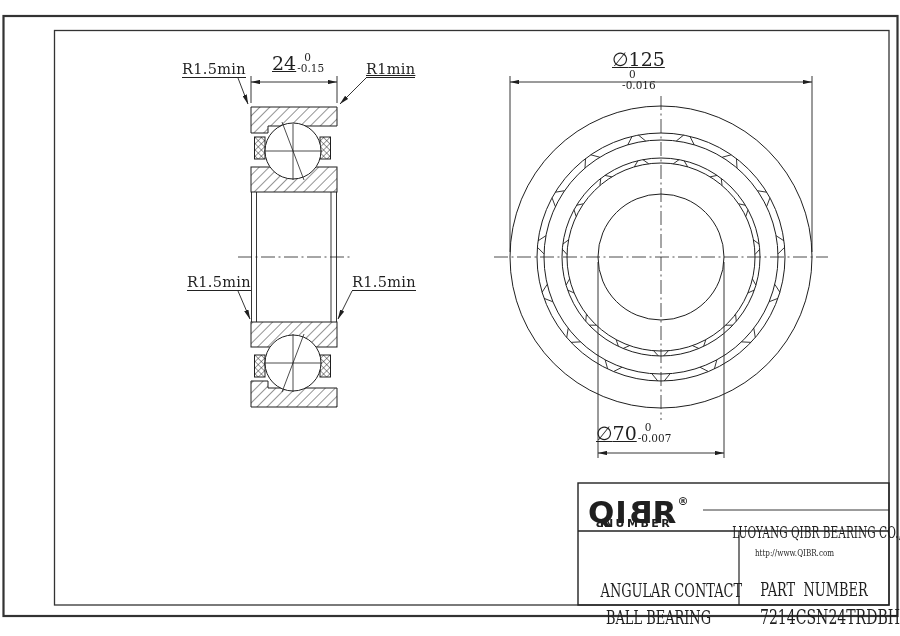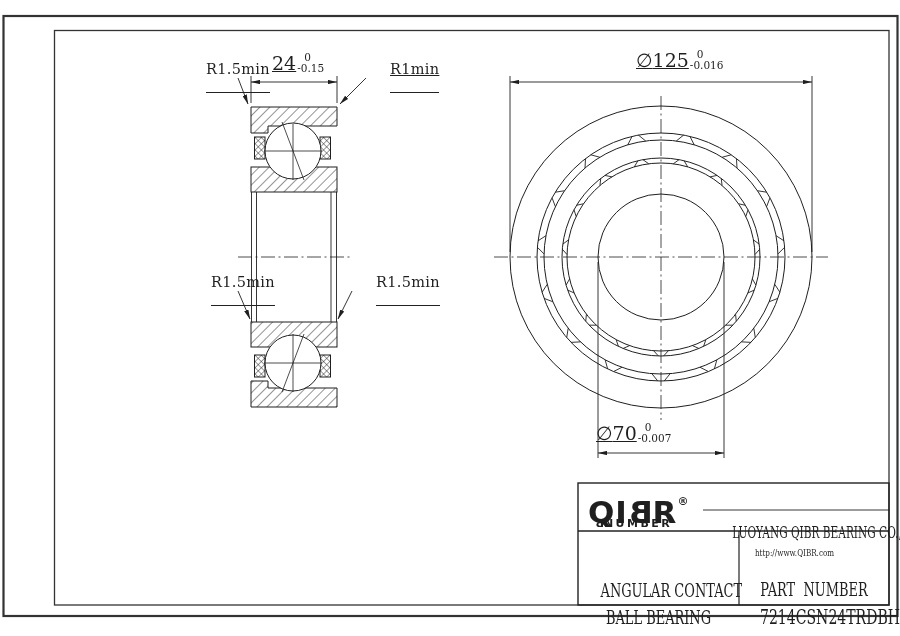--- a/index.html
+++ b/index.html
@@ -1,20 +1,20 @@
 <!DOCTYPE html>
 <html><head>
 <meta charset="utf-8">
 <style>
   html,body{margin:0;padding:0;background:#e8e8e8;}
   #page{position:relative;width:900px;height:636px;background:#ffffff;overflow:hidden;
         font-family:"DejaVu Serif", serif;color:#1f1f1f;}
   #linework{position:absolute;left:0;top:0;}
   .lbl{position:absolute;font-size:14.5px;letter-spacing:0.3px;line-height:15px;
-       border-bottom:1.2px solid #222;padding-bottom:15px;white-space:pre;margin-left:24px;}
+       border-bottom:1.2px solid #222;padding-bottom:0;white-space:pre;}
   .dim{position:absolute;display:flex;align-items:center;white-space:pre;}
   .dim .main{font-size:19px;line-height:20px;text-decoration:underline;}
   .dim .tol{display:flex;flex-direction:column;font-size:10.5px;line-height:10.5px;margin-left:1px;}
   .dim .tol .up{padding-left:7px;}
   .tb-text{position:absolute;text-align:center;white-space:pre;}
   .sq{display:block;transform:scaleX(0.72);transform-origin:center;}
   .sq68{display:block;transform:scaleX(0.66);transform-origin:center;}
   .logo{position:absolute;font-family:"DejaVu Sans", sans-serif;font-weight:bold;
         font-size:31px;line-height:30px;letter-spacing:1px;white-space:pre;}
   .logo .mirror{display:inline-block;transform:scaleX(-1);}
@@ -207,21 +207,21 @@
   <div class="lbl" style="left:352px;top:275px;">R1.5min</div>
 
   <div class="dim" style="left:272px;top:52px;">
     <span class="main">24</span>
     <span class="tol">
       <span class="up">0</span>
       <span class="dn">-0.15</span>
     </span>
   </div>
 
-  <div class="dim" style="left:636px;top:49px;">
+  <div class="dim" style="left:612px;top:49px;flex-direction:column;">
     <span class="main"><span>∅</span><span>125</span></span>
     <span class="tol">
       <span class="up">0</span>
       <span class="dn">-0.016</span>
     </span>
   </div>
 
   <div class="dim" style="left:596px;top:422px;">
     <span class="main"><span>∅</span><span>70</span></span>
     <span class="tol">

